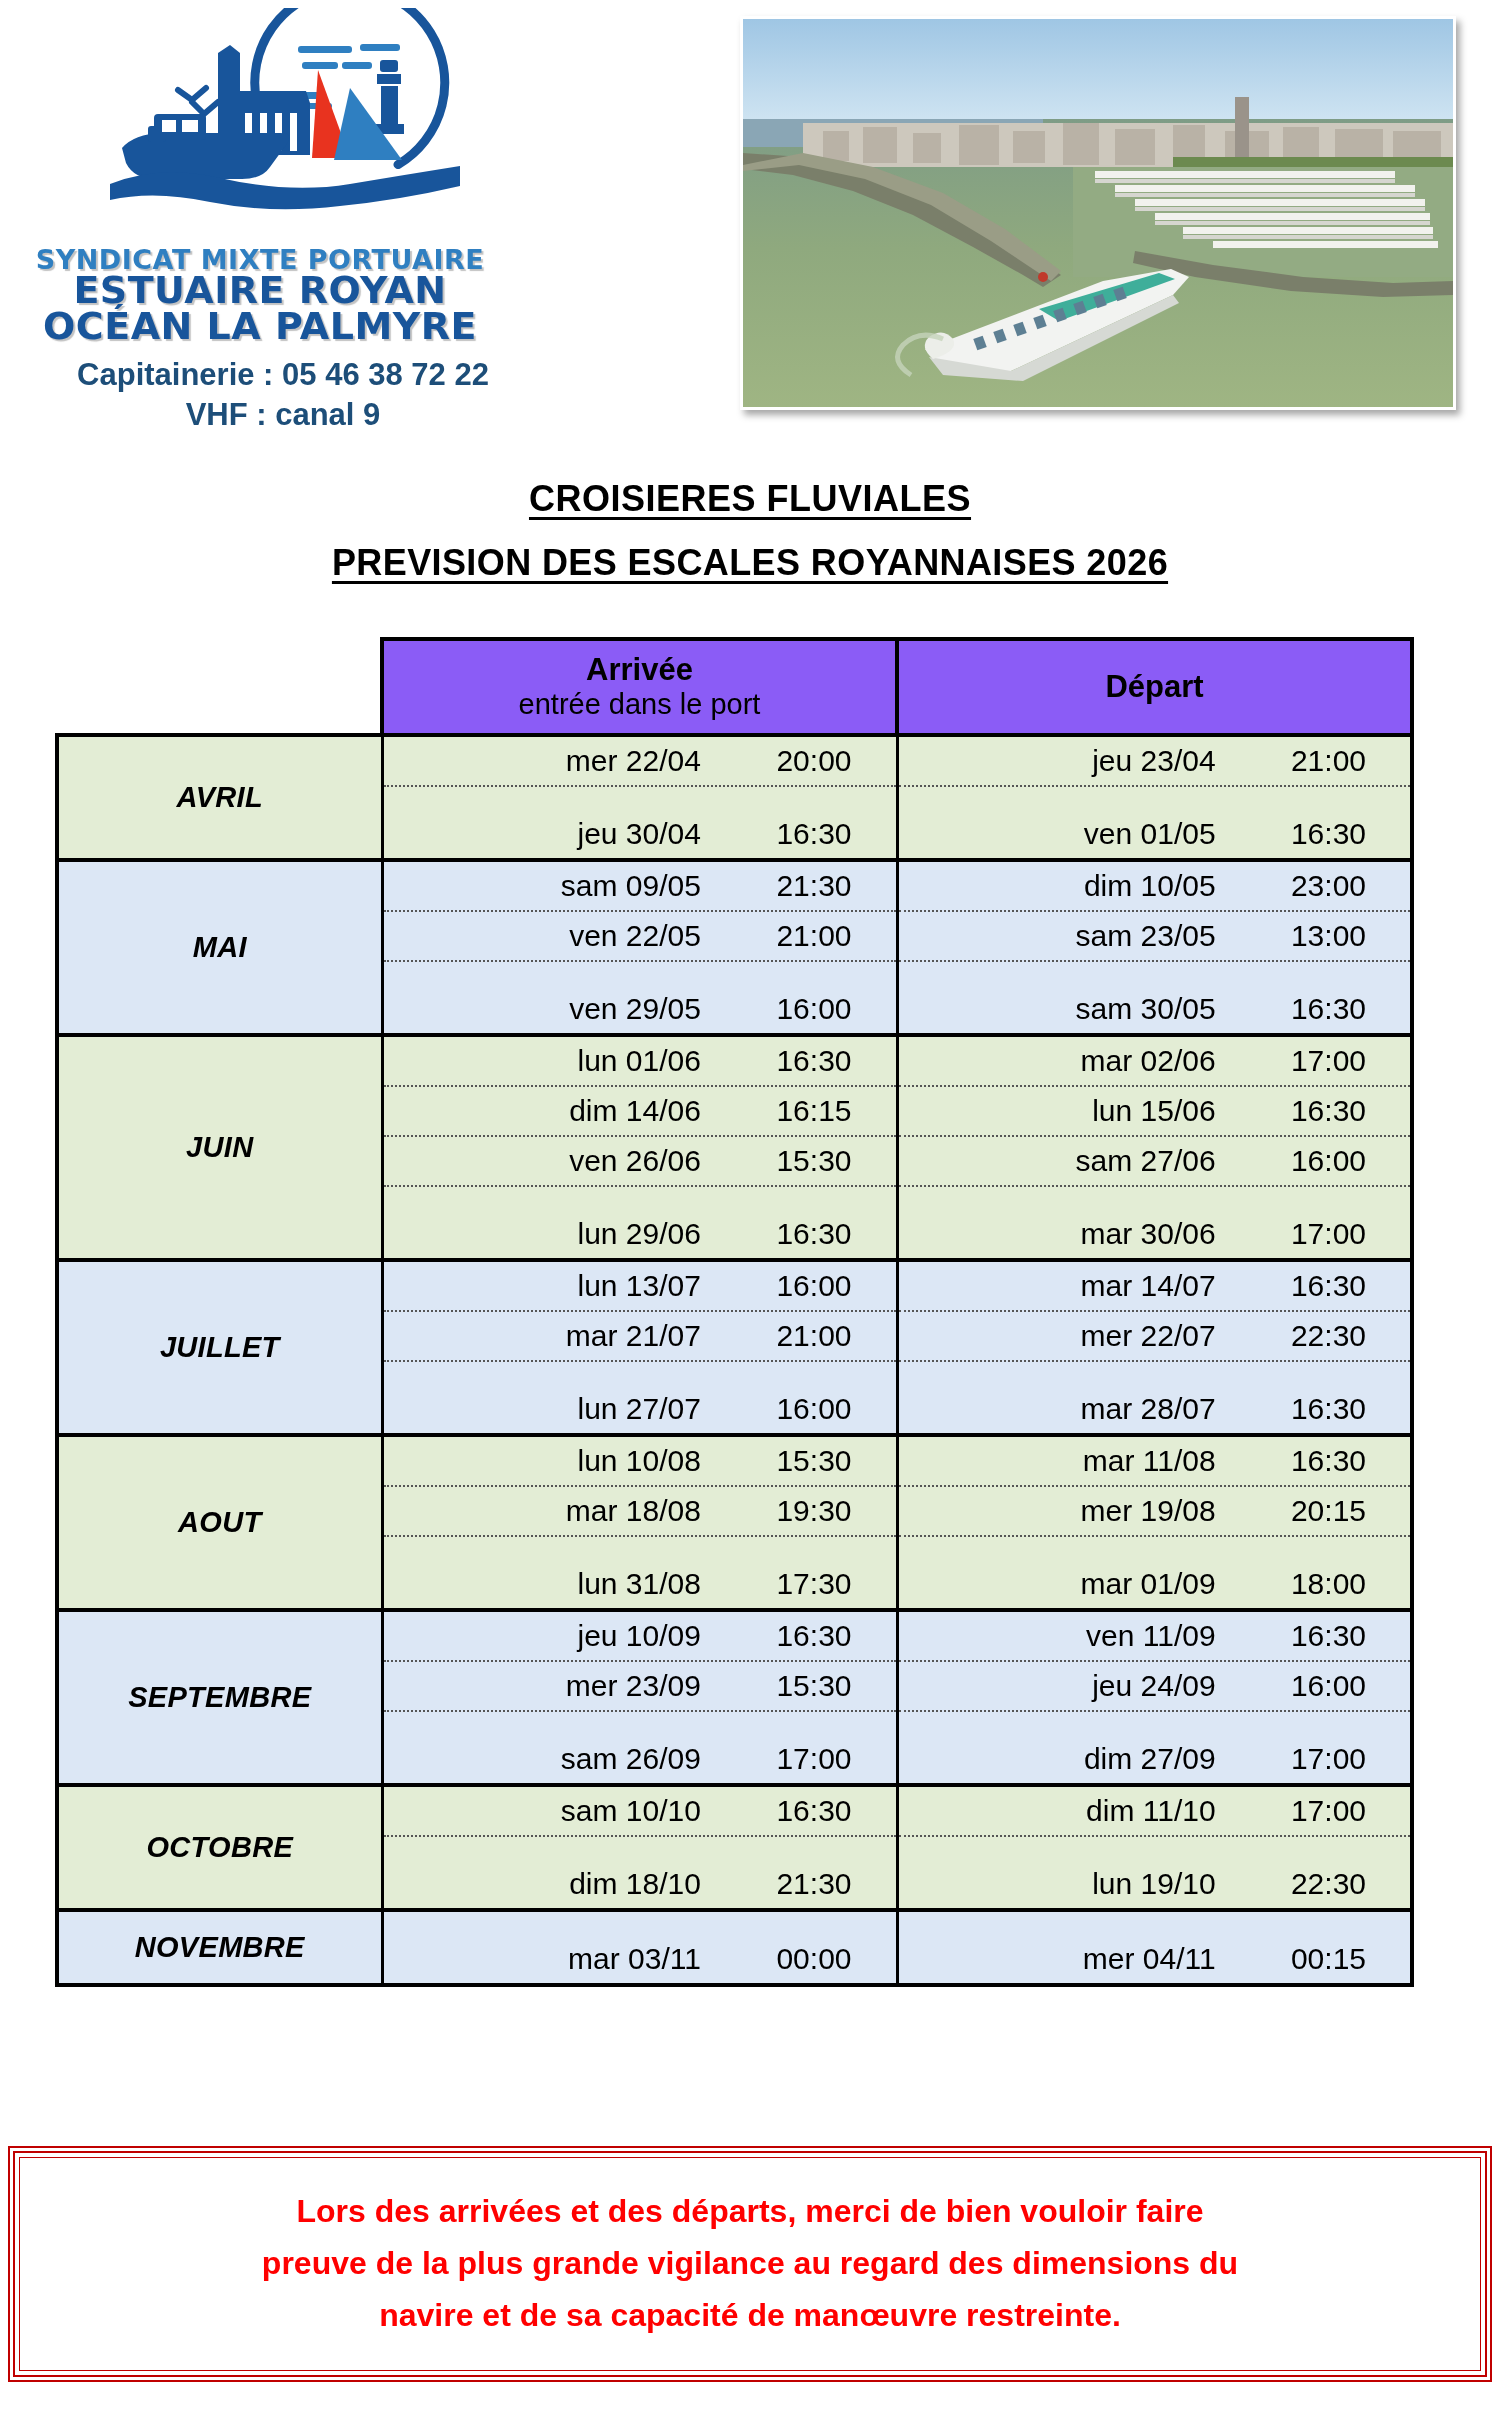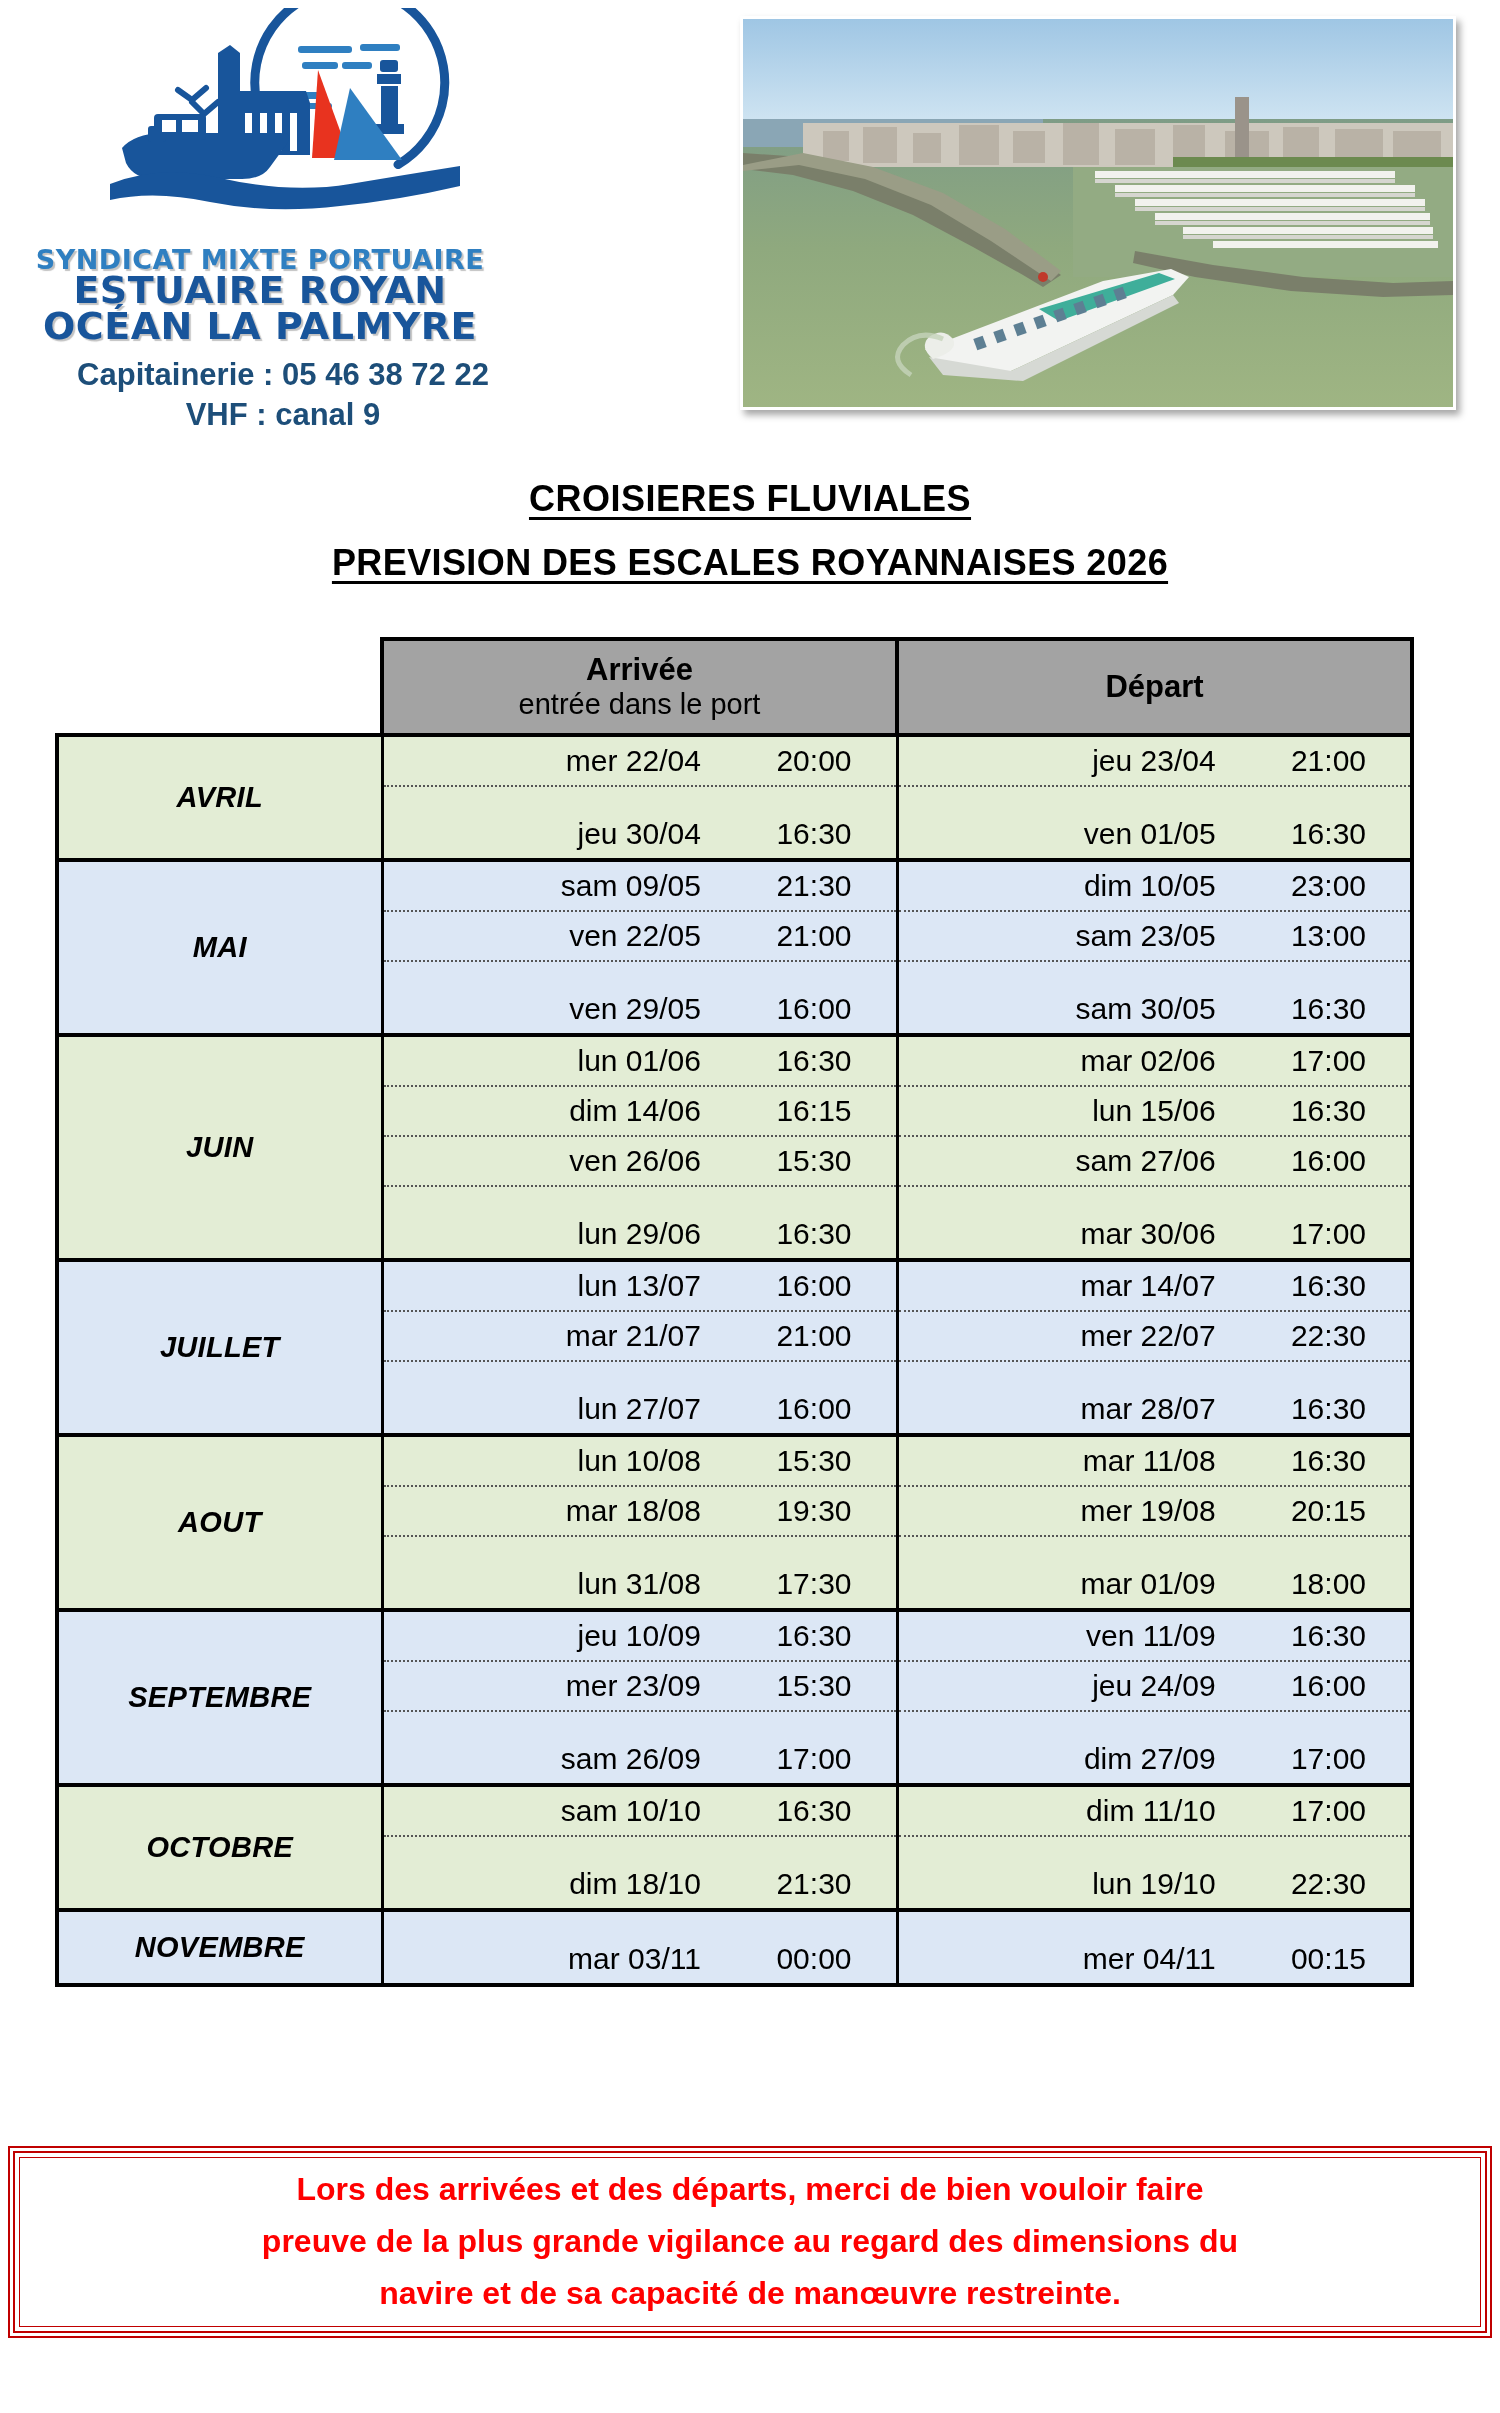--- a/index.html
+++ b/index.html
@@ -139,21 +139,21 @@
   table.sched col.c-arr   { width: 515px; }
   table.sched col.c-dep   { width: 515px; }
 
   td, th { padding: 0; }
 
   .hdr-empty {
     border: none;
     background: transparent;
   }
   .hdr-cell {
-    background: #a3a3a3;
+    background: #8b5cf6;
     border: 4px solid #000;
     height: 92px;
     text-align: center;
     vertical-align: middle;
     line-height: 1.12;
   }
   .hdr-strong {
     font-size: 31px;
     font-weight: bold;
     color: #000;
@@ -215,21 +215,21 @@
 
   .grp-green .month-cell, .grp-green .data-cell { background: #e3edd5; }
   .grp-blue  .month-cell, .grp-blue  .data-cell { background: #dce7f5; }
 
   
   .warn-outer {
     position: absolute;
     left: 8px;
     top: 2146px;
     width: 1484px;
-    height: 192px;
+    height: 236px;
     border: 2px solid #c00000;
     padding: 3px;
     box-sizing: border-box;
     background: #fff;
   }
   .warn-inner {
     width: 100%;
     height: 100%;
     border: 2px solid #c00000;
     box-sizing: border-box;

